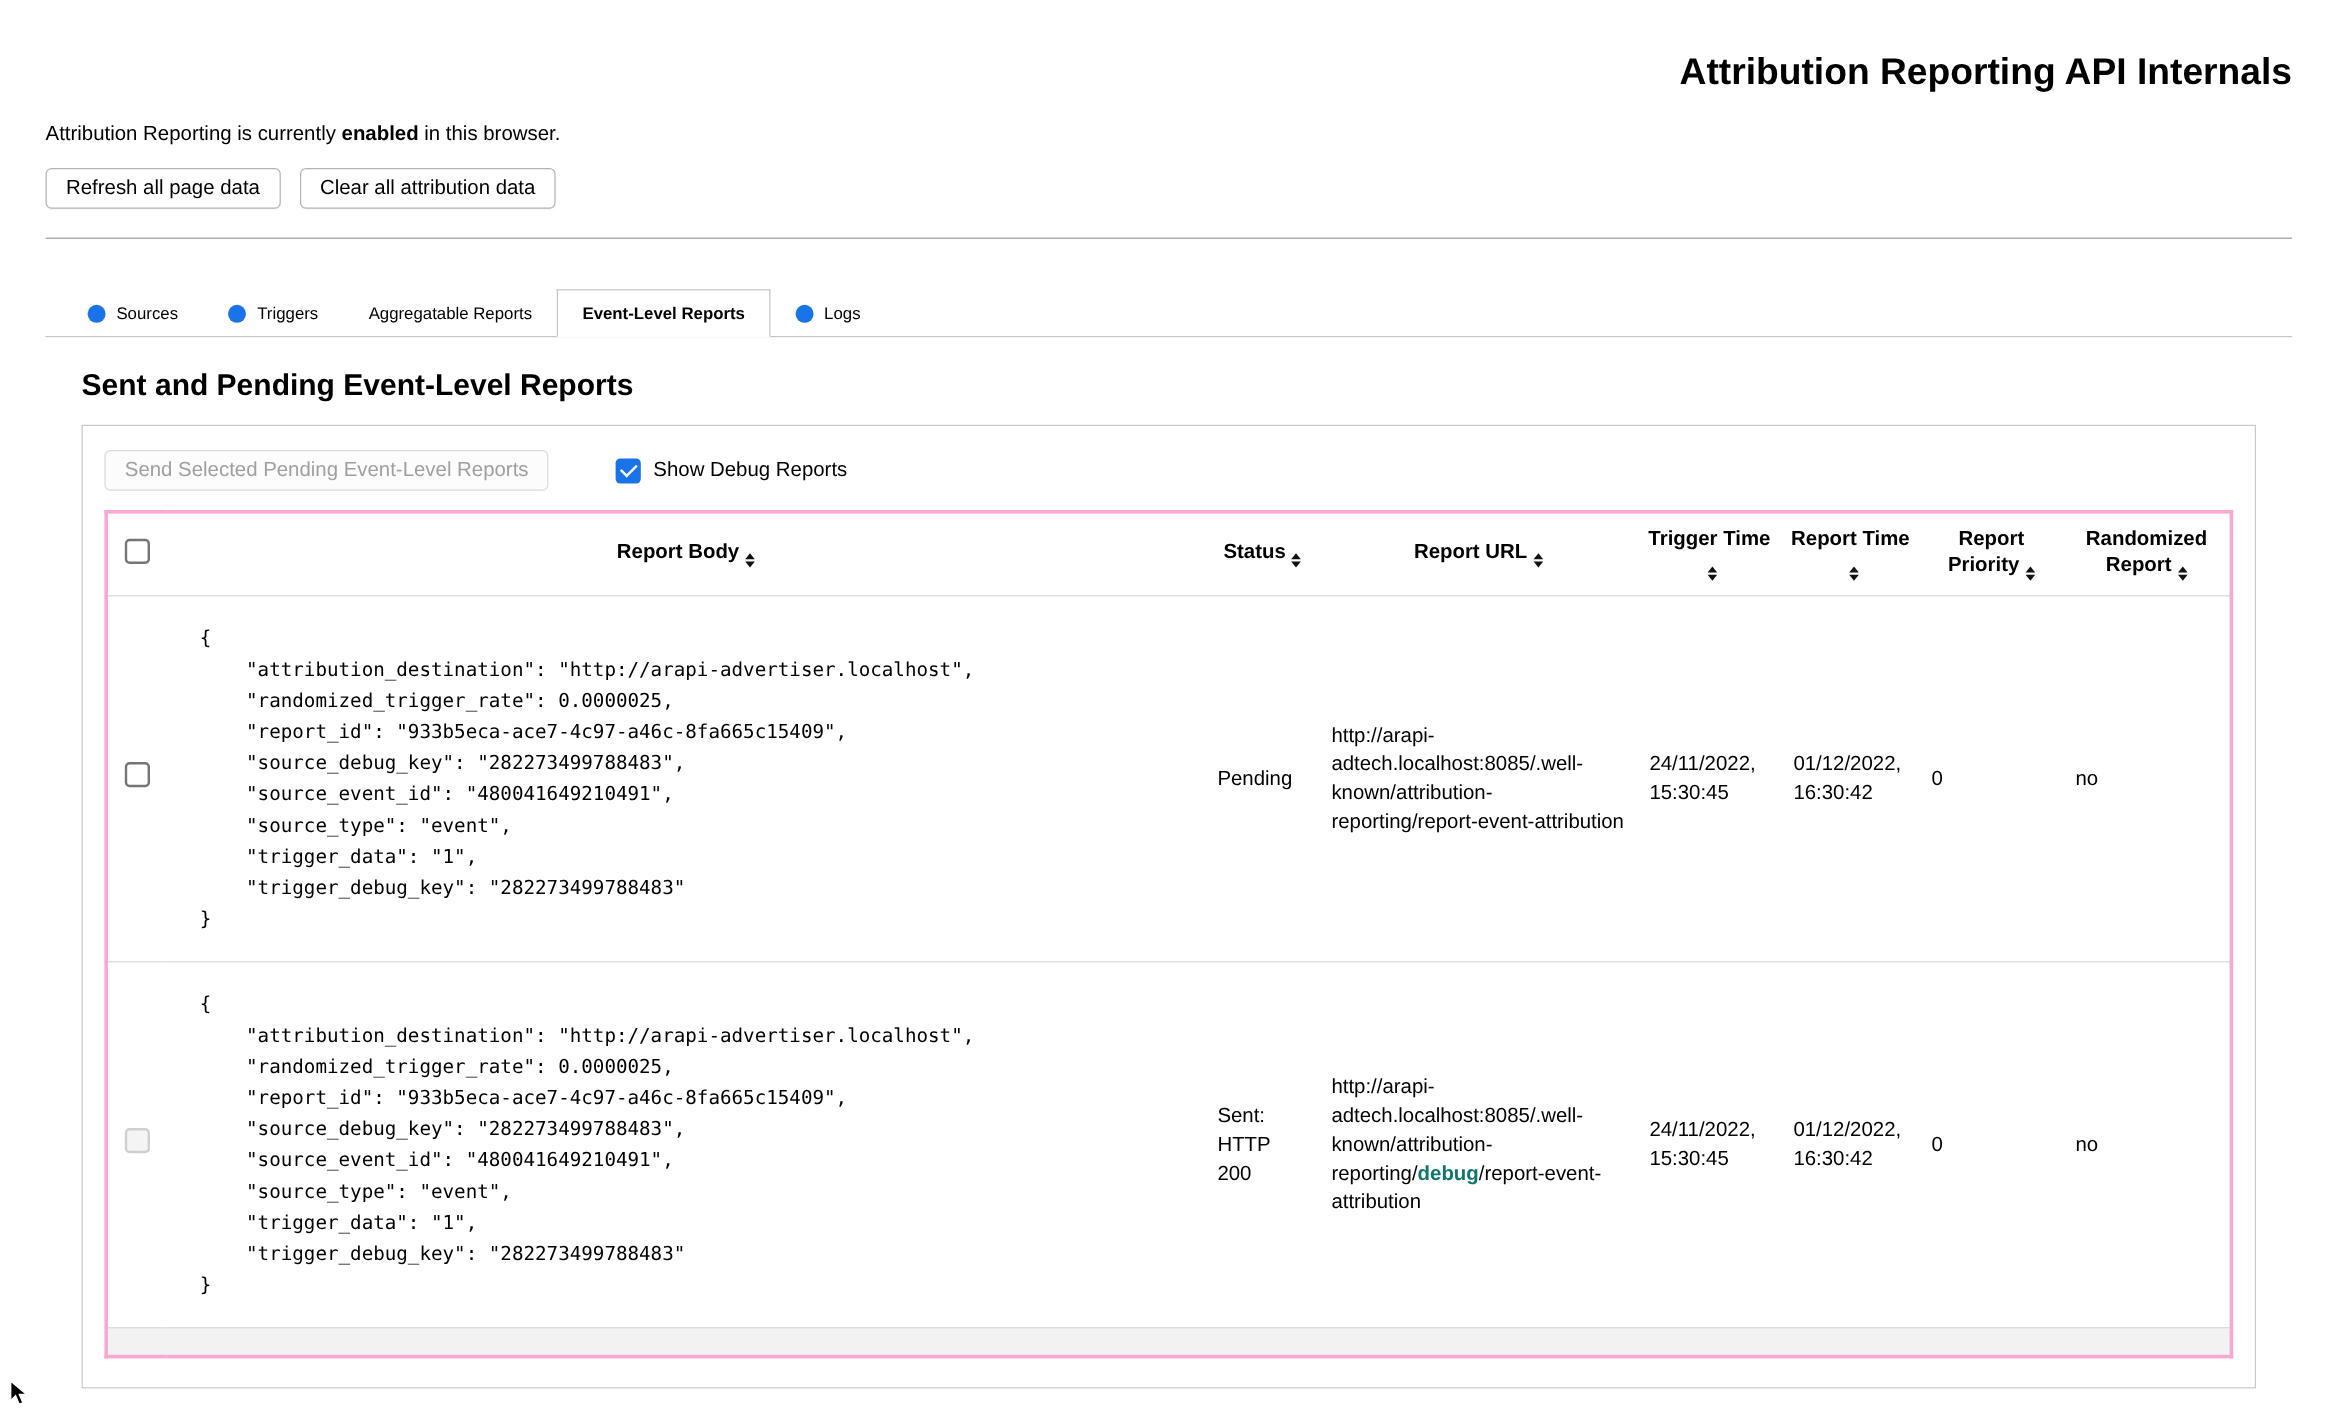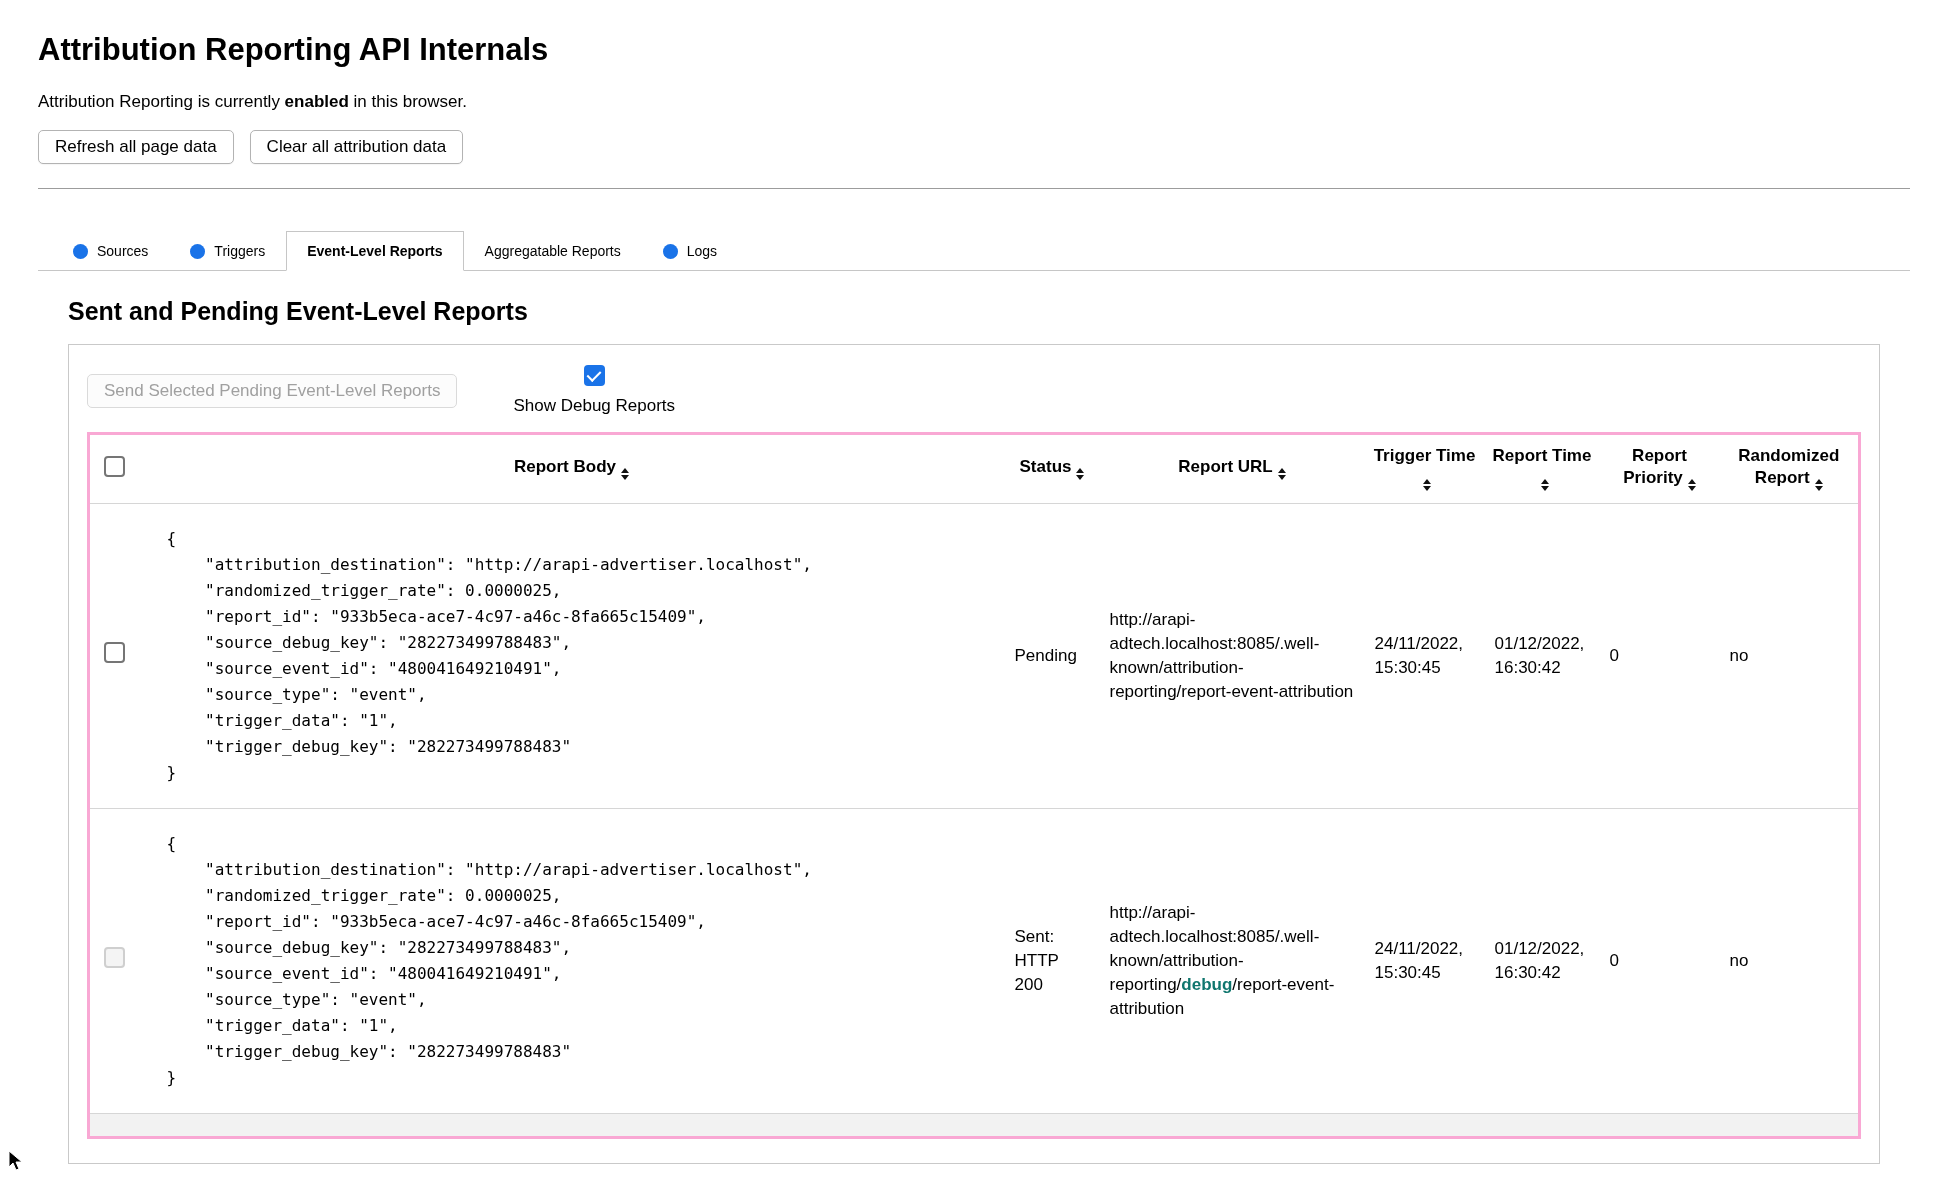--- a/index.html
+++ b/index.html
@@ -4,21 +4,21 @@
 <style>
   * { box-sizing: border-box; }
   html,body { margin:0; padding:0; }
   body {
     width: 1948px; height: 1178px;
     background: #fff; color: #000;
     font-family: "Liberation Sans", sans-serif;
     position: relative; overflow: hidden;
     padding: 26px 38px 0;
   }
-  h1 { font-size: 31px; font-weight: bold; margin: 6px 0 24px; }
+  h1 { font-size: 31px; font-weight: bold; margin: 16px 0 24px; text-align: right; }
   .status-line { font-size: 17px; margin: 0 0 18px; }
   .status-line strong { font-weight: bold; }
 
   .actions { display: flex; gap: 16px; margin-bottom: 24px; }
   .btn {
     font-family: inherit; font-size: 17px; color: #000;
     background: #fff; border: 1px solid #b3b3b3; border-radius: 5px;
     padding: 6px 16px; cursor: pointer; white-space: nowrap;
     box-shadow: 0 1px 1px rgba(0,0,0,0.04);
     text-align: center;
@@ -37,21 +37,21 @@
     border: 1px solid #c6c6c6; border-bottom: 1px solid #fff;
     background: #fff; font-weight: bold;
   }
   .dot { width: 15px; height: 15px; border-radius: 50%; background: #1a73e8; flex: 0 0 auto; }
 
   h2 { font-size: 25px; font-weight: bold; margin: 26px 0 18px 30px; }
 
   .panel { margin: 0 30px; border: 1px solid #c9c9c9; padding: 20px 18px 24px; }
 
   .controls { display: flex; align-items: center; gap: 56px; margin-bottom: 16px; }
-  .checkbox-label { display: flex; align-items: center; gap: 10px; font-size: 17px; cursor: pointer; flex-direction: column; }
+  .checkbox-label { display: flex; align-items: center; gap: 10px; font-size: 17px; cursor: pointer; }
 
   .cb {
     width: 21px; height: 21px; border-radius: 4px;
     display: inline-flex; align-items: center; justify-content: center;
     flex: 0 0 auto;
   }
   .cb.checked { background: #1a73e8; }
   .cb.checked::after {
     content: ""; width: 6px; height: 11px; margin-top: -3px;
     border-right: 2.5px solid #fff; border-bottom: 2.5px solid #fff;
@@ -104,25 +104,25 @@
 
 <div class="tabstrip">
   <div class="tab">
     <span class="dot"></span>
     <span>Sources</span>
   </div>
   <div class="tab">
     <span class="dot"></span>
     <span>Triggers</span>
   </div>
+  <div class="tab">
+    <span>Aggregatable Reports</span>
+  </div>
   <div class="tab active">
     <span>Event-Level Reports</span>
-  </div>
-  <div class="tab">
-    <span>Aggregatable Reports</span>
   </div>
   <div class="tab">
     <span class="dot"></span>
     <span>Logs</span>
   </div>
 </div>
 
 <h2>Sent and Pending Event-Level Reports</h2>
 
 <div class="panel">

